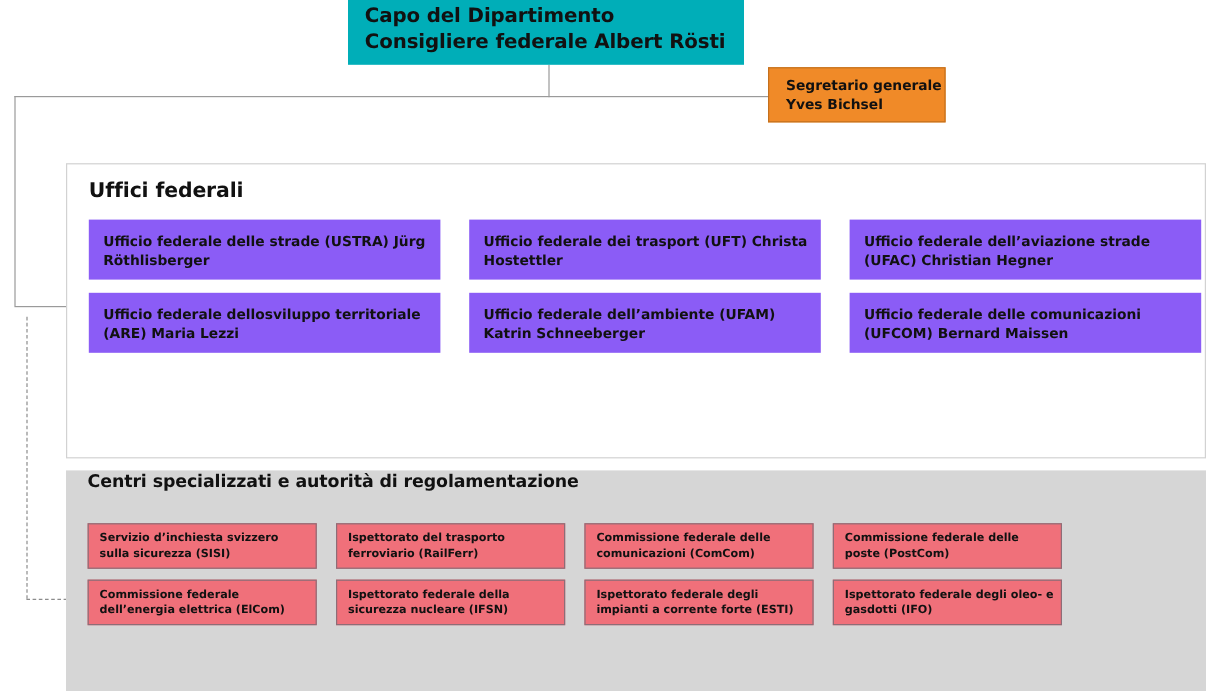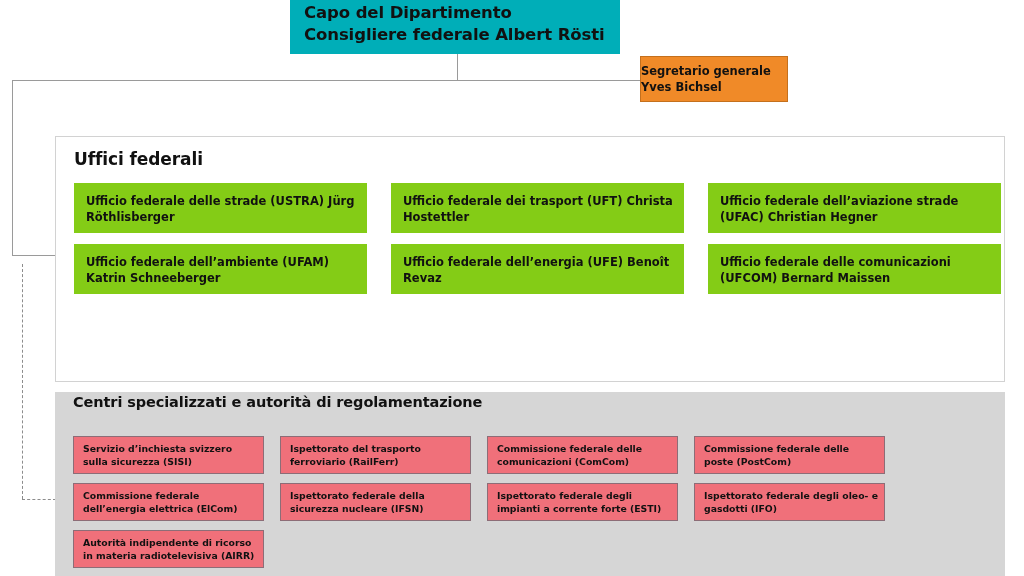--- a/index.html
+++ b/index.html
@@ -59,21 +59,21 @@
     left: 640px;
     top: 56px;
     width: 148px;
     height: 46px;
     background: #f08a28;
     border: 1px solid #c4701d;
     color: #111111;
     font-size: 11.5px;
     font-weight: bold;
     line-height: 1.35;
-    padding: 7px 0 0 0;
+    padding: 7px 0 0 14px;
   }
 
   
   .panel-offices {
     position: absolute;
     left: 55px;
     top: 136px;
     width: 950px;
     height: 246px;
     background: #ffffff;
@@ -94,21 +94,21 @@
     left: 18px;
     top: 46px;
     width: 916px;
     display: grid;
     grid-template-columns: repeat(3, 293px);
     column-gap: 24px;
     row-gap: 11px;
   }
   .box-office {
     height: 50px;
-    background: #84cc16;
+    background: #8b5cf6;
     color: #111111;
     font-size: 11.5px;
     font-weight: bold;
     line-height: 1.4;
     padding: 10px 10px 0 12px;
   }
 
   
   .panel-centres {
     position: absolute;
@@ -166,35 +166,34 @@
 
   <div class="box-sg">Segretario generale Yves Bichsel</div>
 
   <div class="panel-offices">
     <div class="panel-title">Uffici federali</div>
 
     <div class="grid-offices">
       <div class="box-office">Ufficio federale delle strade (USTRA) Jürg Röthlisberger</div>
       <div class="box-office">Ufficio federale dei trasport (UFT) Christa Hostettler</div>
       <div class="box-office">Ufficio federale dell’aviazione strade (UFAC) Christian Hegner</div>
+      <div class="box-office">Ufficio federale dellosviluppo territoriale (ARE) Maria Lezzi</div>
       <div class="box-office">Ufficio federale dell’ambiente (UFAM) Katrin Schneeberger</div>
-      <div class="box-office">Ufficio federale dell’energia (UFE) Benoît Revaz</div>
       <div class="box-office">Ufficio federale delle comunicazioni (UFCOM) Bernard Maissen</div>
     </div>
   </div>
 
   <div class="panel-centres">
     <div class="panel-title">Centri specializzati e autorità di regolamentazione</div>
 
     <div class="grid-centres">
       <div class="box-centre">Servizio d’inchiesta svizzero sulla sicurezza (SISI)</div>
       <div class="box-centre">Ispettorato del trasporto ferroviario (RailFerr)</div>
       <div class="box-centre">Commissione federale delle comunicazioni (ComCom)</div>
       <div class="box-centre">Commissione federale delle poste (PostCom)</div>
       <div class="box-centre">Commissione federale dell’energia elettrica (ElCom)</div>
       <div class="box-centre">Ispettorato federale della sicurezza nucleare (IFSN)</div>
       <div class="box-centre">Ispettorato federale degli impianti a corrente forte (ESTI)</div>
       <div class="box-centre">Ispettorato federale degli oleo- e gasdotti (IFO)</div>
-      <div class="box-centre">Autorità indipendente di ricorso in materia radiotelevisiva (AIRR)</div>
     </div>
   </div>
 
 </div>
 
 </body></html>

